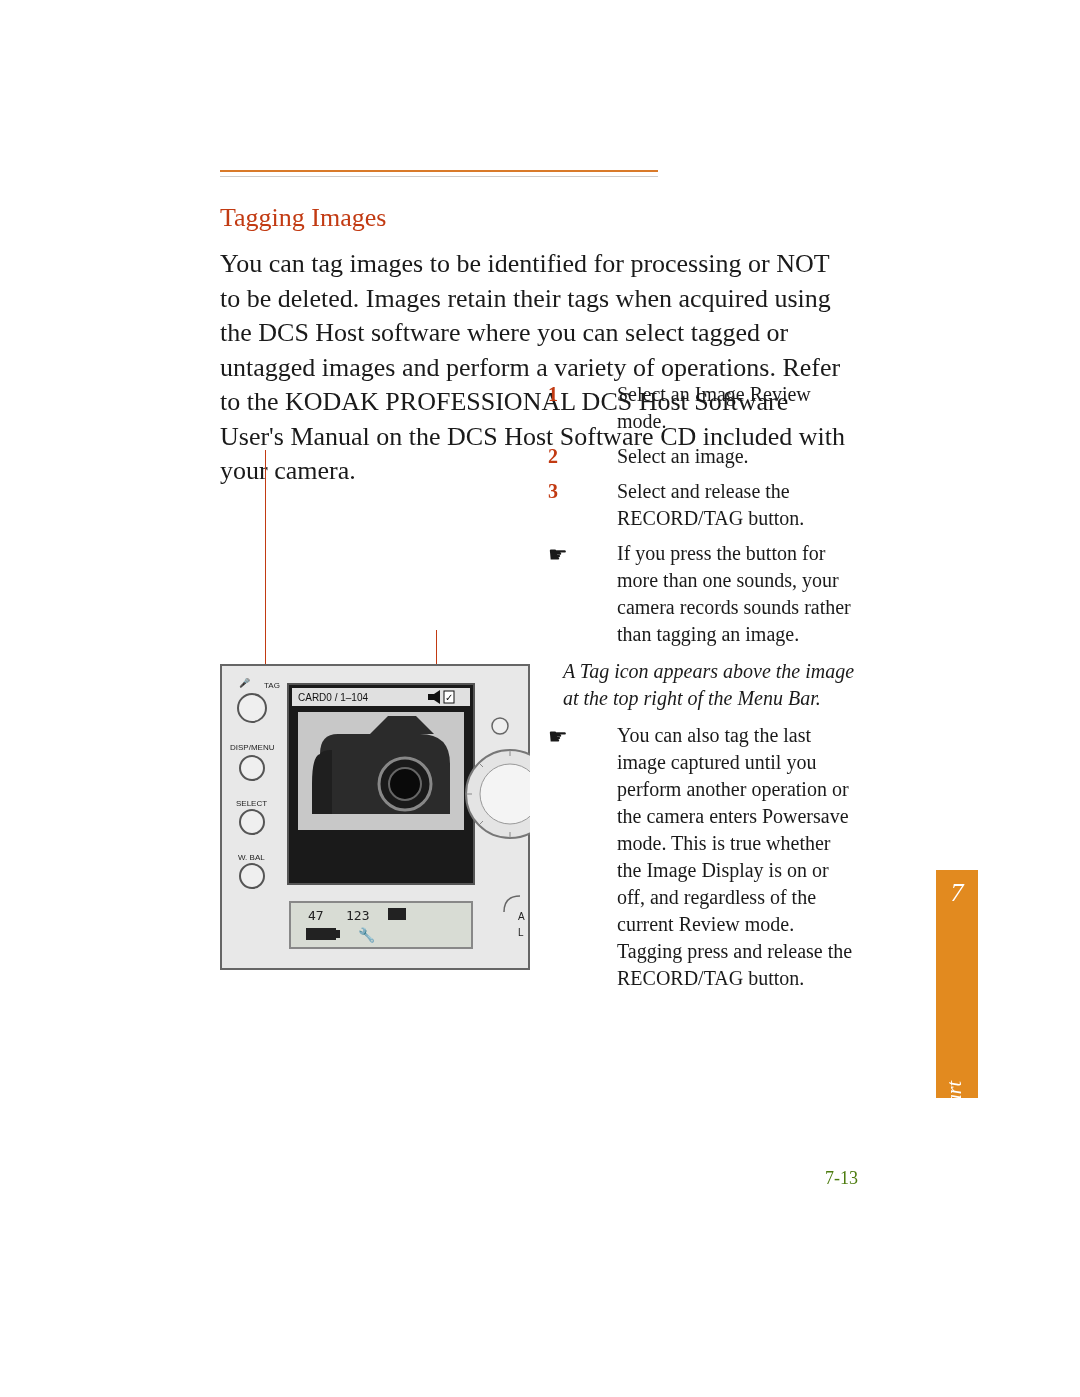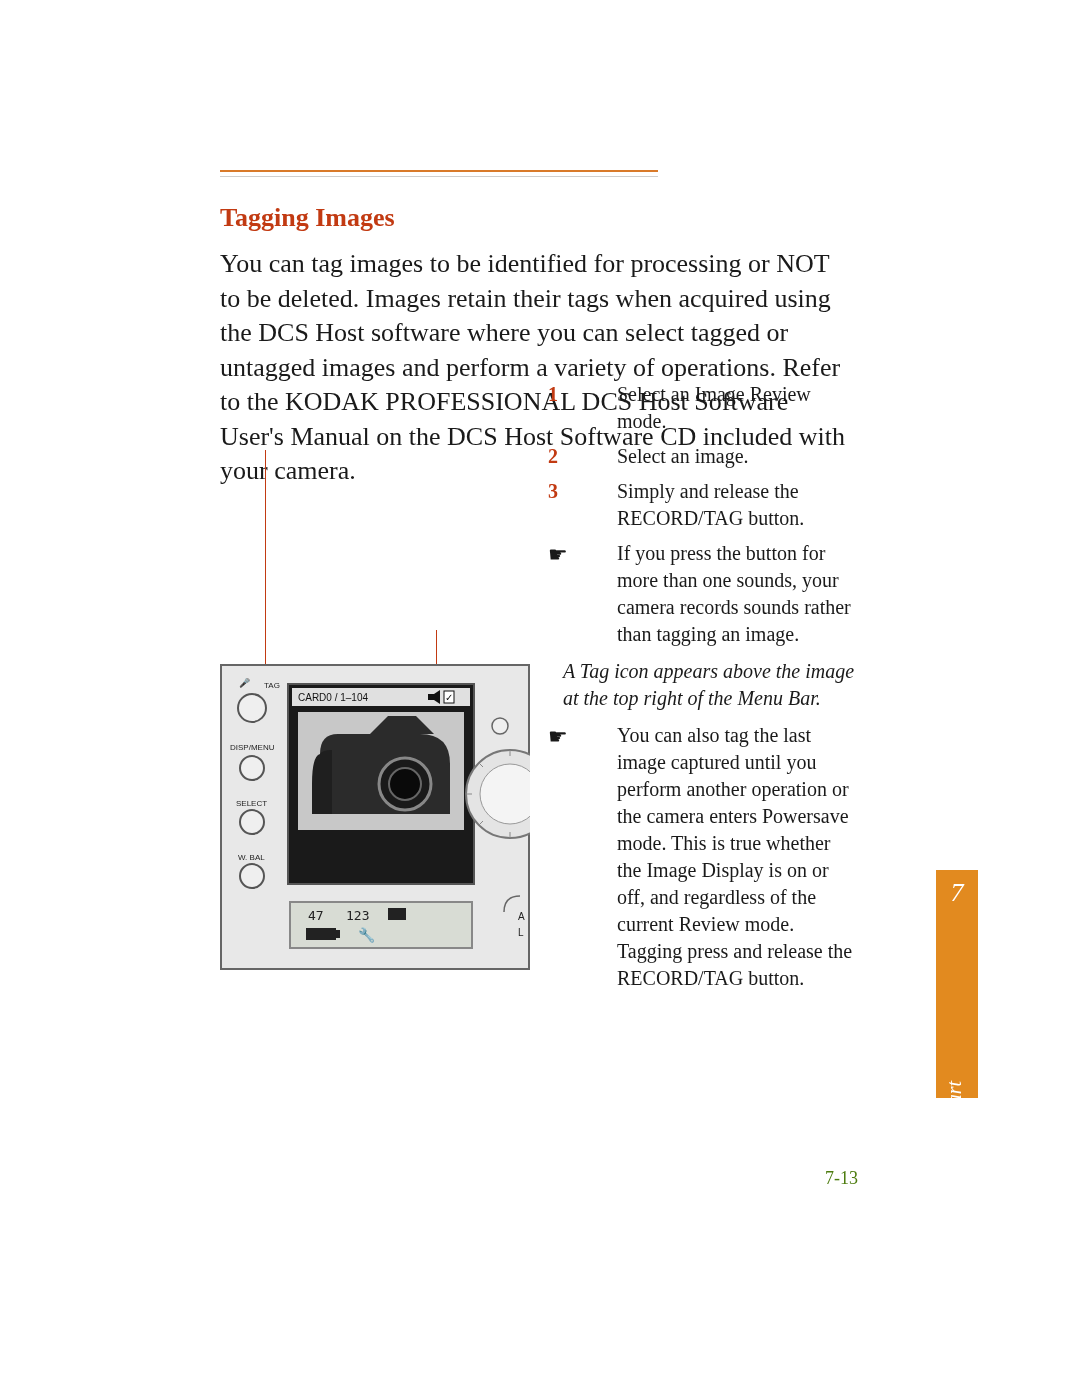--- a/index.html
+++ b/index.html
@@ -31,21 +31,21 @@
     top: 176px;
     width: 438px;
     height: 1px;
     background: #cfcfcf;
   }
   .heading {
     position: absolute;
     left: 220px;
     top: 203px;
     font-size: 26px;
-    font-weight: bold;
+    font-weight: normal;
     color: #c23a12;
   }
   .intro {
     position: absolute;
     left: 220px;
     top: 247px;
     width: 635px;
     font-size: 26px;
     line-height: 1.33;
     color: #1a1a1a;
@@ -152,21 +152,21 @@
     <div class="row">
       <div class="num">1</div>
       <div class="txt">Select an Image Review mode.</div>
     </div>
     <div class="row">
       <div class="num">2</div>
       <div class="txt">Select an image.</div>
     </div>
     <div class="row">
       <div class="num">3</div>
-      <div class="txt">Simply and release the RECORD/TAG button.</div>
+      <div class="txt">Select and release the RECORD/TAG button.</div>
     </div>
     <div class="row">
       <div class="bullet">☛</div>
       <div class="txt">If you press the button for more than one sounds, your camera records sounds rather than tagging an image.</div>
     </div>
     <div class="italic-note">A Tag icon appears above the image at the top right of the Menu Bar.</div>
     <div class="row">
       <div class="bullet">☛</div>
       <div class="txt">You can also tag the last image captured until you perform another operation or the camera enters Powersave mode. This is true whether the Image Display is on or off, and regardless of the current Review mode. Tagging press and release the RECORD/TAG button.</div>
     </div>

